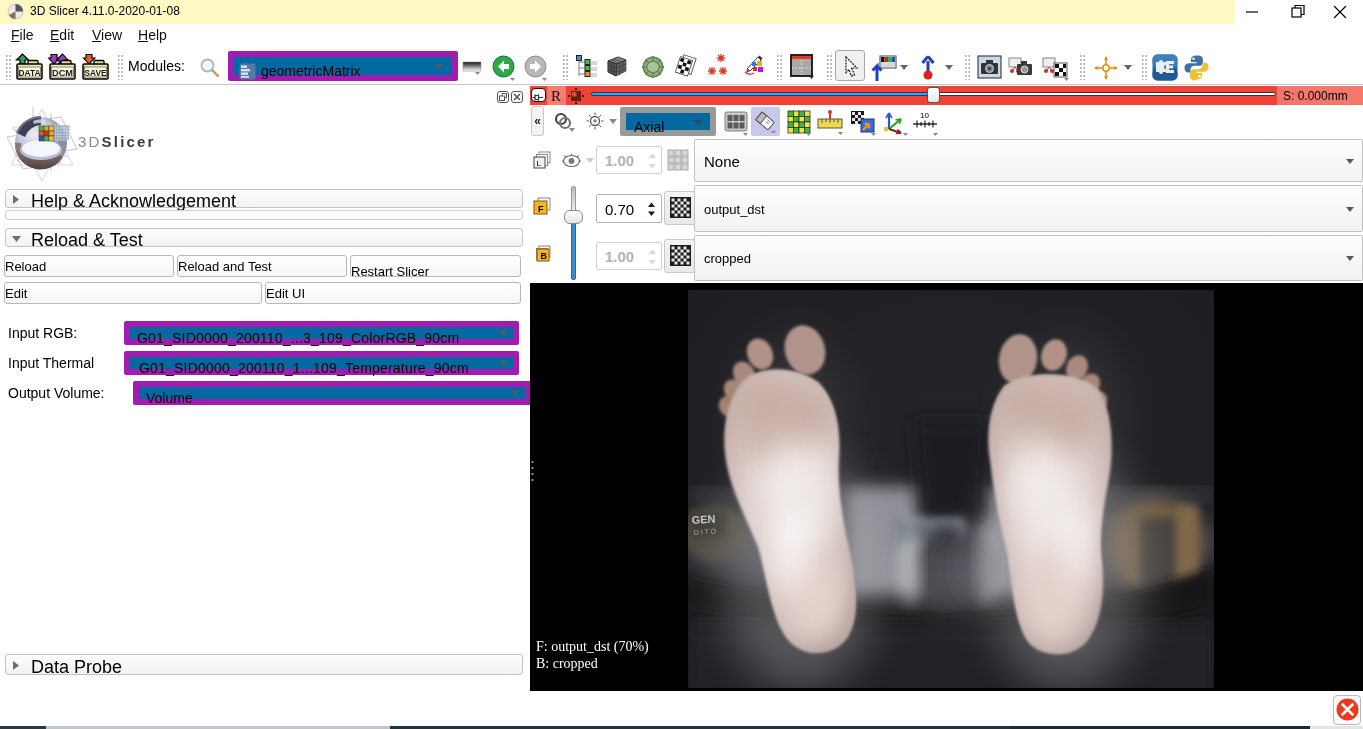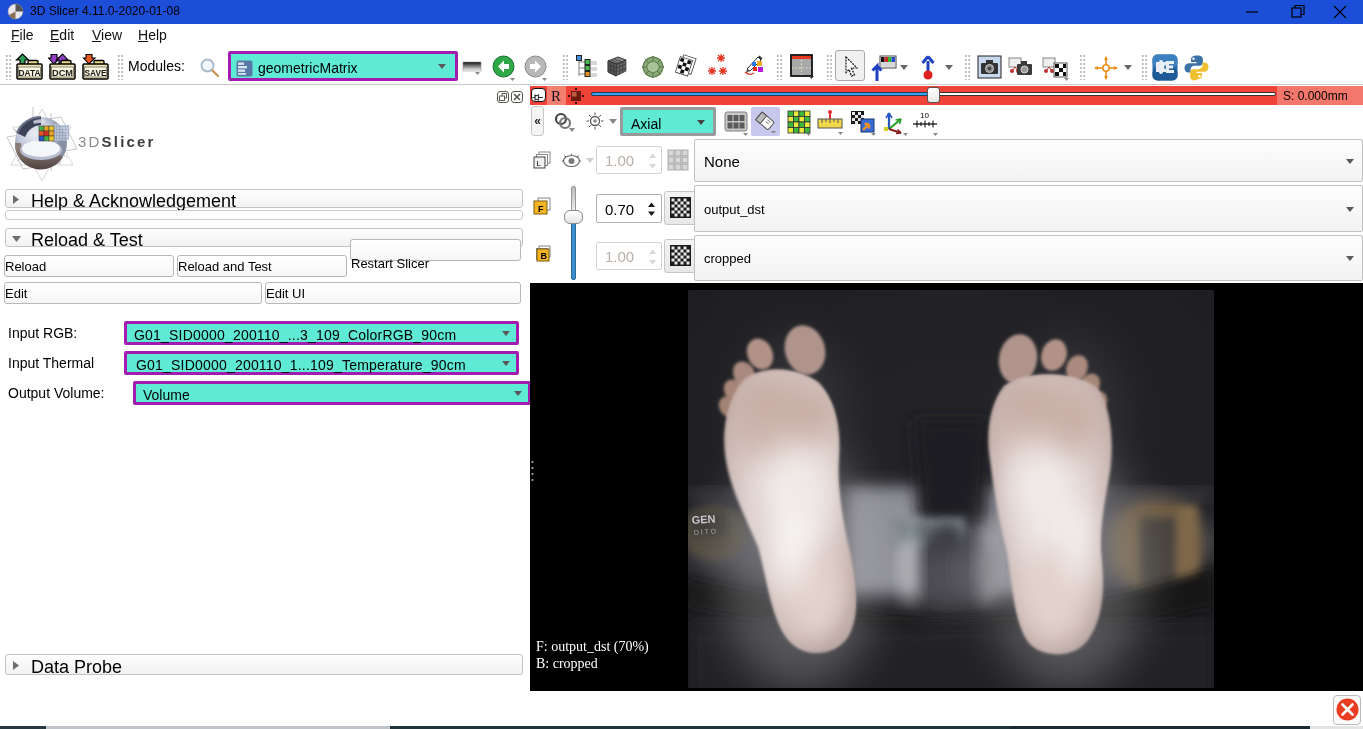--- a/index.html
+++ b/index.html
@@ -1,34 +1,34 @@
 <!DOCTYPE html>
 <html><head>
 <meta charset="utf-8">
 <style>
 * { margin:0; padding:0; box-sizing:border-box; }
 html,body { width:1363px; height:729px; overflow:hidden; background:#fff;
   font-family:"Liberation Sans", sans-serif; }
 .abs { position:absolute; }
 #app { position:relative; width:1363px; height:729px; }
 
-#titlebar { position:absolute; left:0; top:0; width:1363px; height:24px; background:#1d4ed8;padding-left:24px; }
+#titlebar { position:absolute; left:0; top:0; width:1235px; height:24px; background:#fef9c3;padding-left:24px; }
 #titletext { position:absolute; left:30px; top:4px; font-size:12px; color:#000; }
 
 #menubar { position:absolute; left:0; top:24px; width:1363px; height:24px; background:#fff; font-size:14px; color:#111; }
 .menuitem { position:absolute; top:3px; }
 .menuitem span { text-decoration:underline; }
 
 #toolbar { position:absolute; left:0; top:48px; width:1363px; height:37px; background:#fff; border-bottom:1px solid #c8c8c8; }
 #modlabel { position:absolute; left:128px; top:10px; font-size:14px; color:#000; }
 .vsep { position:absolute; top:6px; width:7px; height:26px;
   background-image:radial-gradient(circle, #b5b5b5 1px, transparent 1.2px);
   background-size:3.5px 4px; }
 
-.combo { position:absolute; background:#5eead4; border:3px solid #a21caf; border-radius:2px;
+.combo { position:absolute; background:#0369a1; border:6px solid #a21caf; border-radius:2px;
   font-size:13px; color:#000; }
 .combo .arrow { position:absolute; right:6px; top:50%; margin-top:-2px; width:0; height:0;
   border-left:4px solid transparent; border-right:4px solid transparent; border-top:5px solid #595959; }
 
 #leftpanel { position:absolute; left:0; top:85px; width:604px; height:606px; background:#fff; }
 .secthdr { position:absolute; left:5px; width:518px; height:19px; border:1px solid #c3c3c3; border-radius:3px;
   background:linear-gradient(#fdfdfd,#f2f2f2); font-size:18px; color:#000; }
 .secthdr .tri { position:absolute; left:6px; top:5px; }
 .secthdr .lbl { position:absolute; left:25px; top:1px; }
 .btn { position:absolute; background:linear-gradient(#ffffff,#f6f6f6); border:1px solid #b8b8b8;
@@ -40,21 +40,21 @@
 #slicetoolbar { position:absolute; left:0; top:21px; width:833px; height:31px; background:#fff; }
 #viewer { position:absolute; left:0; top:198px; width:833px; height:408px; background:#000; }
 #fb-text { position:absolute; left:6px; top:355px; color:#fff; font-family:"Liberation Serif", serif;
   font-size:14px; line-height:17px; }
 
 #statusbar { position:absolute; left:0; top:691px; width:1363px; height:38px; background:#fff; }
 #closebtn { position:absolute; left:1333px; top:4px; width:28px; height:30px; background:#fbfbfb;
   border:1px solid #b9b9c0; border-radius:4px; }
 .spinbox { position:absolute; background:#fff; border:1px solid #b0b0b0; border-radius:2px; }
 .spinbox .val { position:absolute; left:8px; top:50%; transform:translateY(-50%); font-size:15px; }
-.spinbox.dis { border-color:#d2d2d2; }
+.spinbox.dis { border-color:#d2d2d2;font-weight:bold; }
 .spinbox.dis .val { color:#b8b0a8; }
 .bigcombo { position:absolute; left:164px; width:669px; background:linear-gradient(#fdfdfd,#f3f3f3);
   border:1px solid #c0c0c0; border-radius:2px; }
 .bigcombo .txt { position:absolute; left:9px; top:50%; transform:translateY(-50%); font-size:13px; color:#000; }
 .bigcombo .arrow { position:absolute; right:8px; top:50%; margin-top:-2px; width:0; height:0;
   border-left:4px solid transparent; border-right:4px solid transparent; border-top:5px solid #595959; }
 .checkbtn { position:absolute; width:33px; background:linear-gradient(#f4f4f4,#e8e8e8); border:1px solid #c8c8c8; border-radius:3px; }
 </style>
 </head>
 <body>
@@ -375,21 +375,21 @@
     </div>
     <div style="position:absolute;left:5px;top:125px;width:518px;height:10px;border:1px solid #cdcdcd;border-radius:3px;background:#fcfcfc"></div>
     <div class="secthdr" style="top:143px">
       <svg class="tri" width="9" height="8" style="top:6px">
           <path d="M0,1 L9,1 L4.5,7 Z" fill="#6e6e6e"></path>
         </svg>
       <div class="lbl">Reload &amp; Test</div>
     </div>
     <div class="btn" style="left:4px;top:170px;width:170px;height:22px;padding-top:3px">Reload</div>
     <div class="btn" style="left:177px;top:170px;width:170px;height:22px;padding-top:3px">Reload and Test</div>
-    <div class="btn" style="left:350px;top:154px;width:171px;height:22px;padding-top:16px">Restart Slicer</div>
+    <div class="btn" style="left:350px;top:170px;width:171px;height:22px;padding-top:8px">Restart Slicer</div>
     <div class="btn" style="left:4px;top:197px;width:258px;height:22px;padding-top:3px">Edit</div>
     <div class="btn" style="left:265px;top:197px;width:256px;height:22px;padding-top:3px">Edit UI</div>
     <div class="flabel" style="left:8px;top:240px">Input RGB:</div>
     <div class="combo" style="left:124px;top:236px;width:395px;height:24px">
       <div style="position:absolute;left:7px;top:3px;font-size:14px;letter-spacing:0.2px">G01_SID0000_200110_...3_109_ColorRGB_90cm</div>
       <span class="arrow"></span>
     </div>
     <div class="flabel" style="left:8px;top:270px">Input Thermal</div>
     <div class="combo" style="left:124px;top:266px;width:395px;height:24px">
       <div style="position:absolute;left:9px;top:3px;font-size:14px;letter-spacing:0.2px">G01_SID0000_200110_1...109_Temperature_90cm</div>

